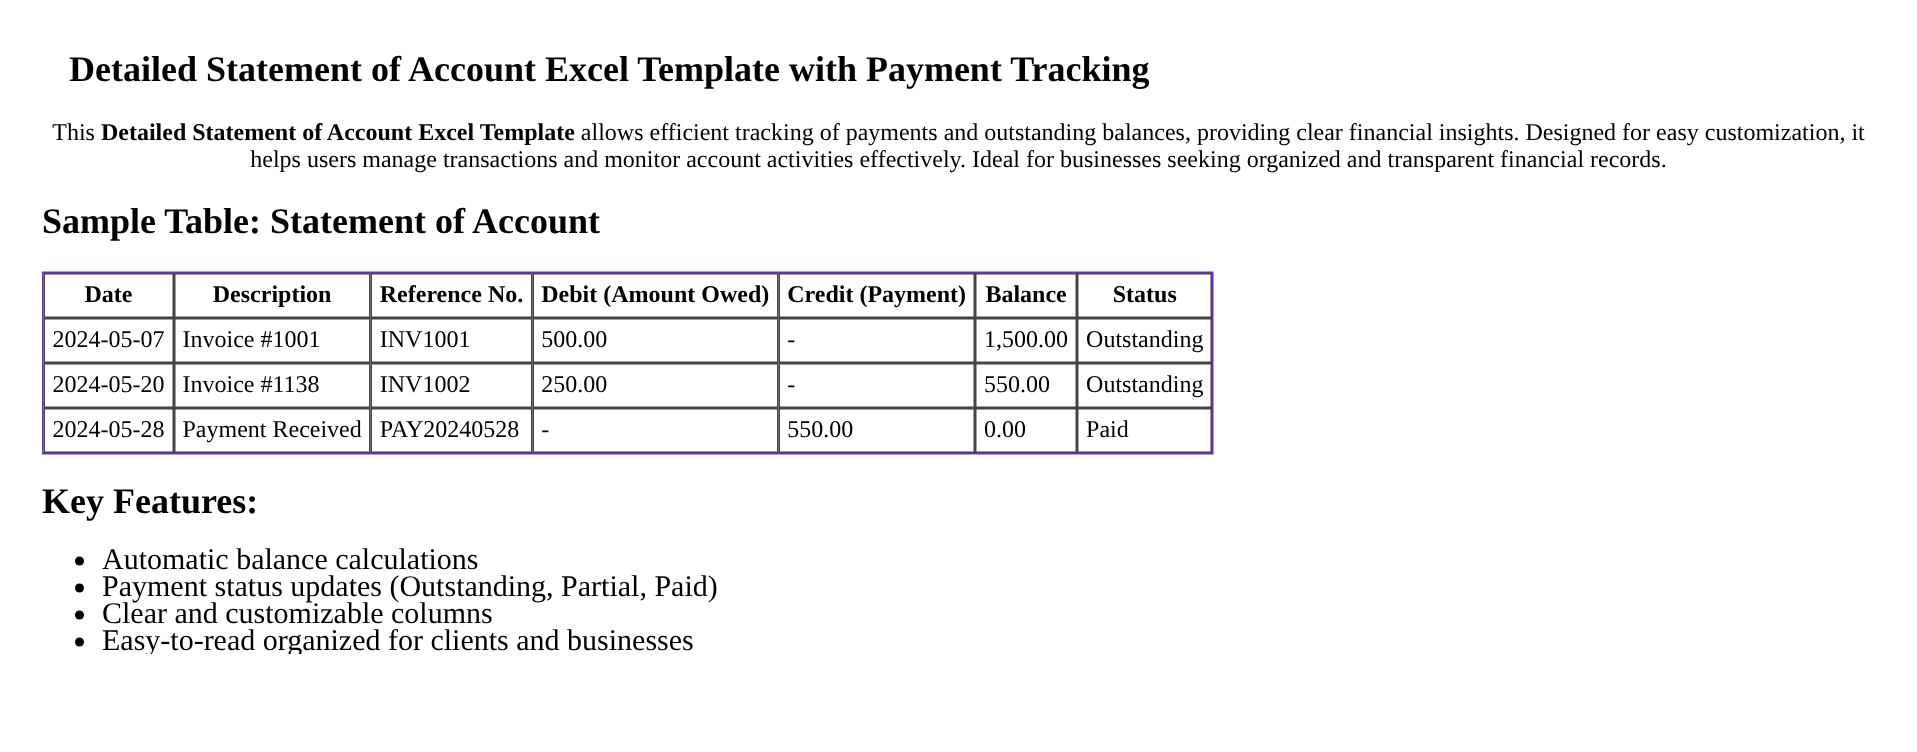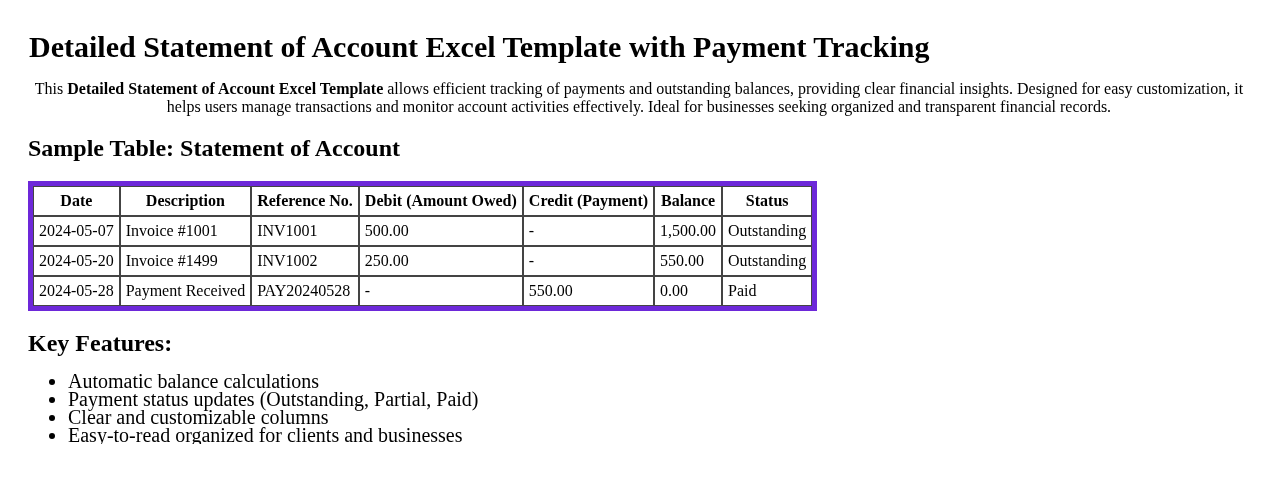--- a/index.html
+++ b/index.html
@@ -5,23 +5,23 @@
     html, body { margin: 0; padding: 0; background: #ffffff; }
     body {
       font-family: "Liberation Serif", "DejaVu Serif", serif;
       color: #000;
       font-size: 16px;
       line-height: 1.15;
       padding: 0 28px;
       width: 1222px;
     }
     h1 {
-      font-size: 30px;
+      font-size: 24px;
       font-weight: bold;
-      margin: 27px 0 0 1px;
+      margin: 27px 0 0 18px;
       line-height: 40px;
     }
     p.intro {
       margin: 13px 0 0 0;
       font-size: 16px;
       line-height: 18px;
       text-align: center;
     }
     h2 {
       font-size: 24px;
@@ -36,21 +36,21 @@
       margin-top: 18px;
     }
     th, td {
       border: 1px solid #444;
       padding: 0 5px;
       height: 28px;
       font-size: 16px;
       text-align: left;
       white-space: nowrap;
     }
-    table { border: 5px solid #6d28d9; }
+    table { border: 1px solid #6d28d9; }
     th { text-align: center; font-weight: bold; }
     h3 {
       font-size: 24px;
       font-weight: bold;
       margin: 20px 0 0 0;
       line-height: 24px;
     }
     ul {
       margin: 17px 0 0 0;
       padding-left: 40px;
@@ -83,21 +83,21 @@
       <td>2024-05-07</td>
       <td>Invoice #1001</td>
       <td>INV1001</td>
       <td>500.00</td>
       <td>-</td>
       <td>1,500.00</td>
       <td>Outstanding</td>
     </tr>
     <tr>
       <td>2024-05-20</td>
-      <td>Invoice #1499</td>
+      <td>Invoice #1138</td>
       <td>INV1002</td>
       <td>250.00</td>
       <td>-</td>
       <td>550.00</td>
       <td>Outstanding</td>
     </tr>
     <tr>
       <td>2024-05-28</td>
       <td>Payment Received</td>
       <td>PAY20240528</td>

